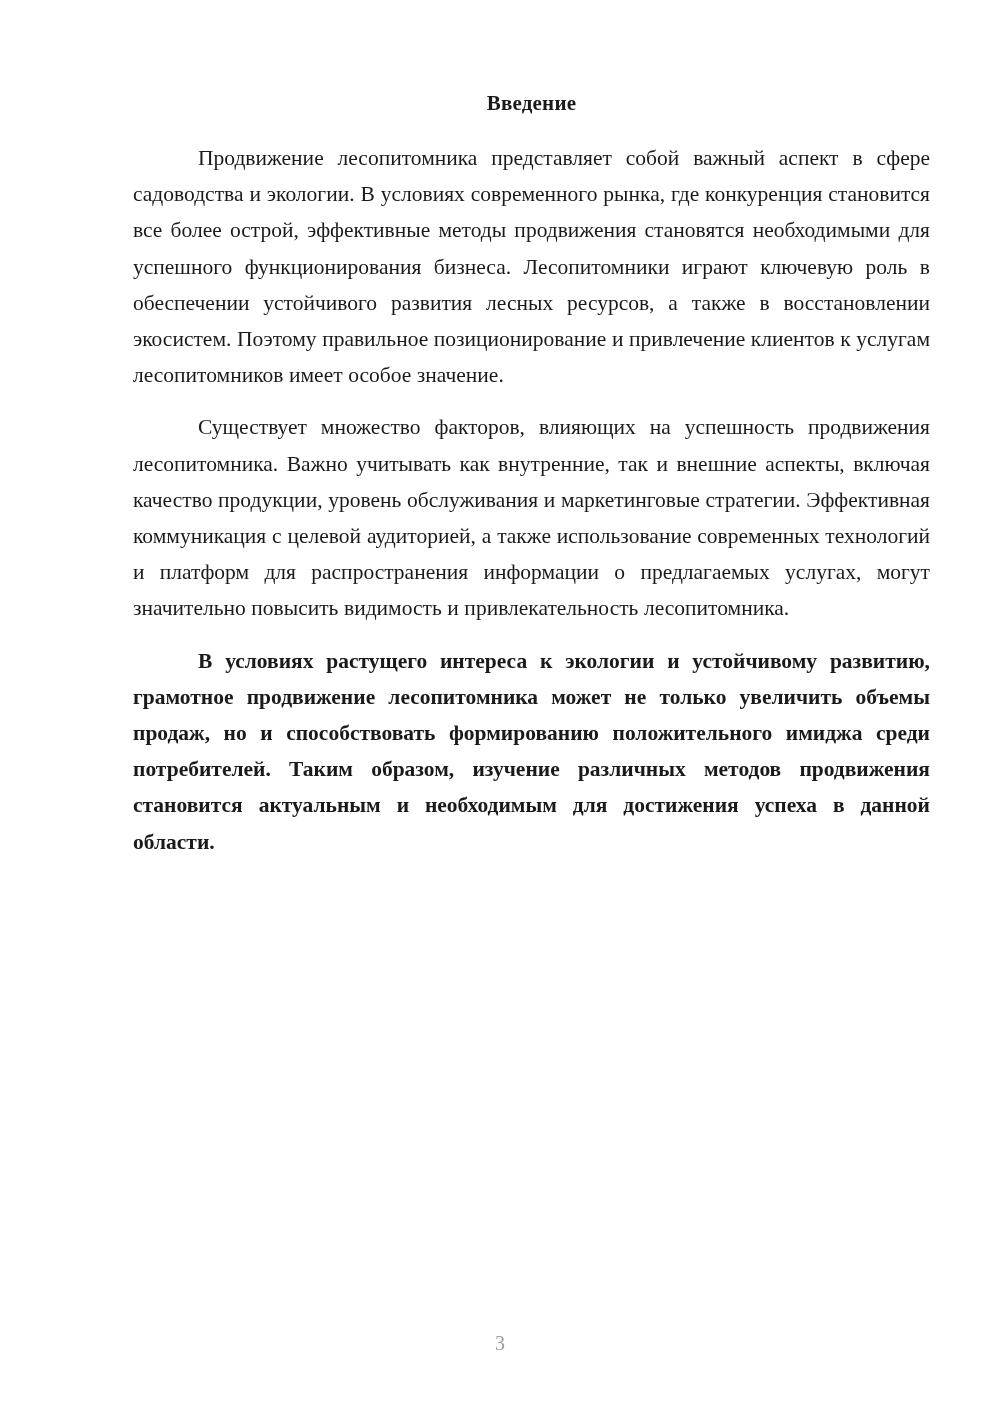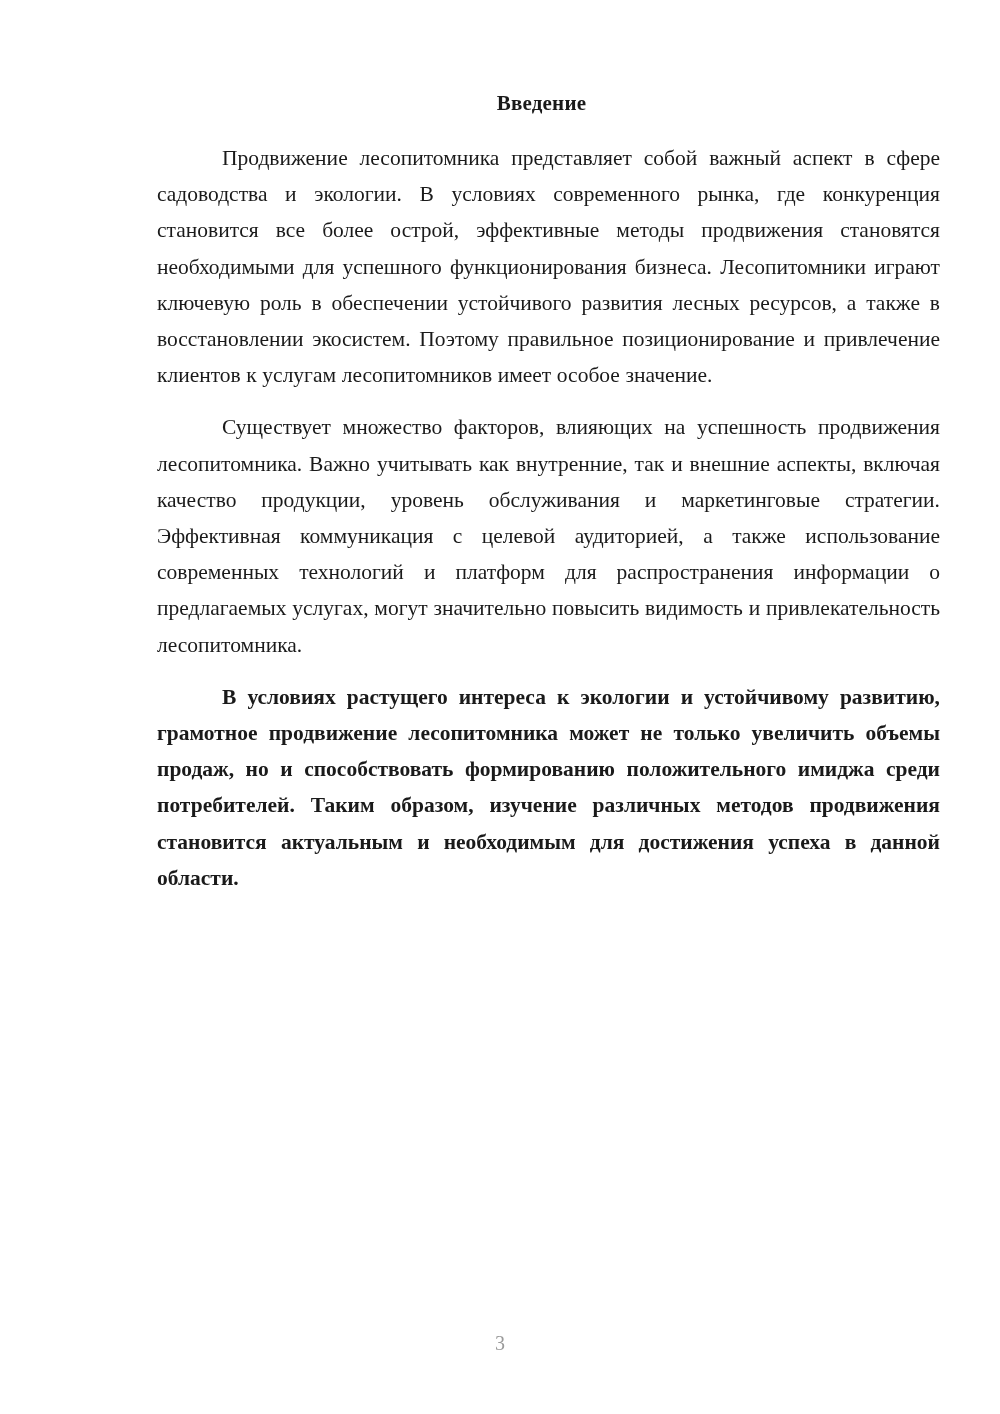--- a/index.html
+++ b/index.html
@@ -20,41 +20,41 @@
     position: absolute;
     left: 0;
     top: 0;
     width: 1000px;
     height: 1414px;
     background: #ffffff;
   }
 
   .content {
     position: absolute;
-    left: 143px;
+    left: 133px;
     top: 88px;
     width: 797px;
   }
 
   .doc-heading {
     font-size: 21px;
     font-weight: bold;
     text-align: center;
     line-height: 30px;
     margin: 0 0 22px 0;
     letter-spacing: 0.2px;
   }
 
   .doc-paragraph {
     font-size: 21.5px;
     line-height: 36.2px;
     text-align: justify;
     text-justify: inter-word;
     text-indent: 65px;
-    margin: 0 0 16px 14px;
+    margin: 0 0 16px 0;
     hyphens: none;
     word-spacing: 0.2px;
   }
 
   .doc-paragraph:last-of-type {
     margin-bottom: 0;
     font-weight: bold;
   }
 
   .page-number {

